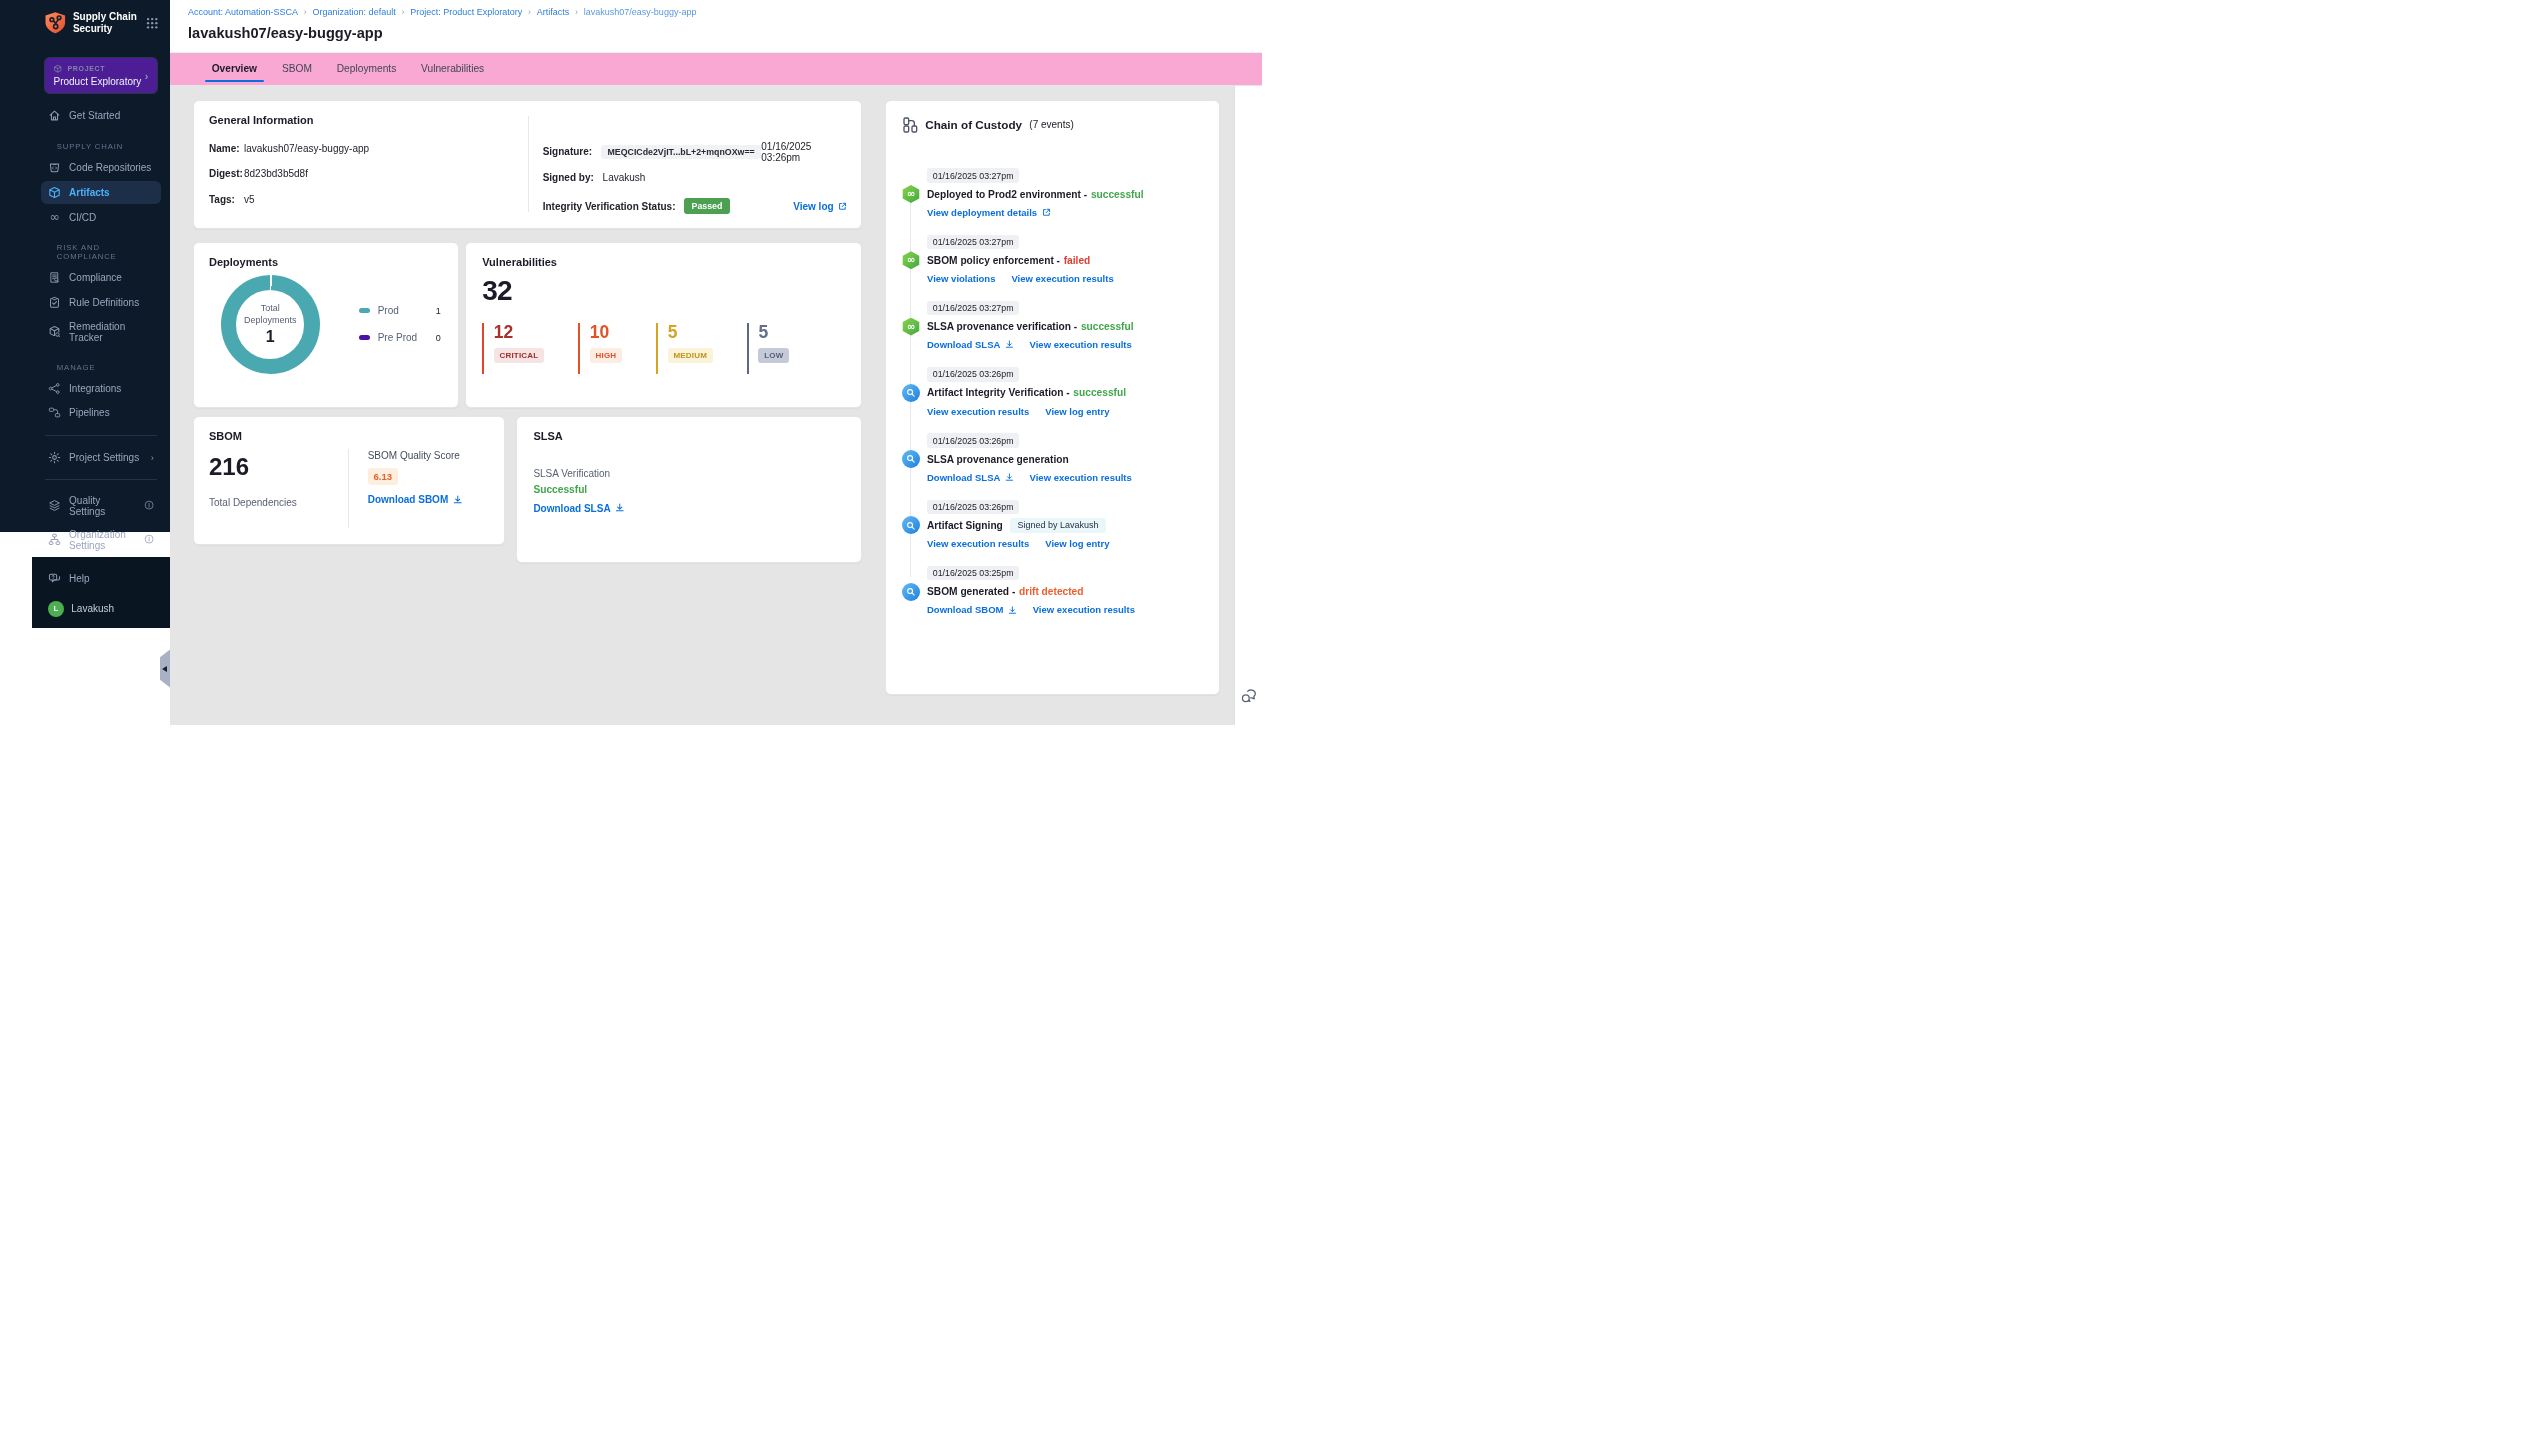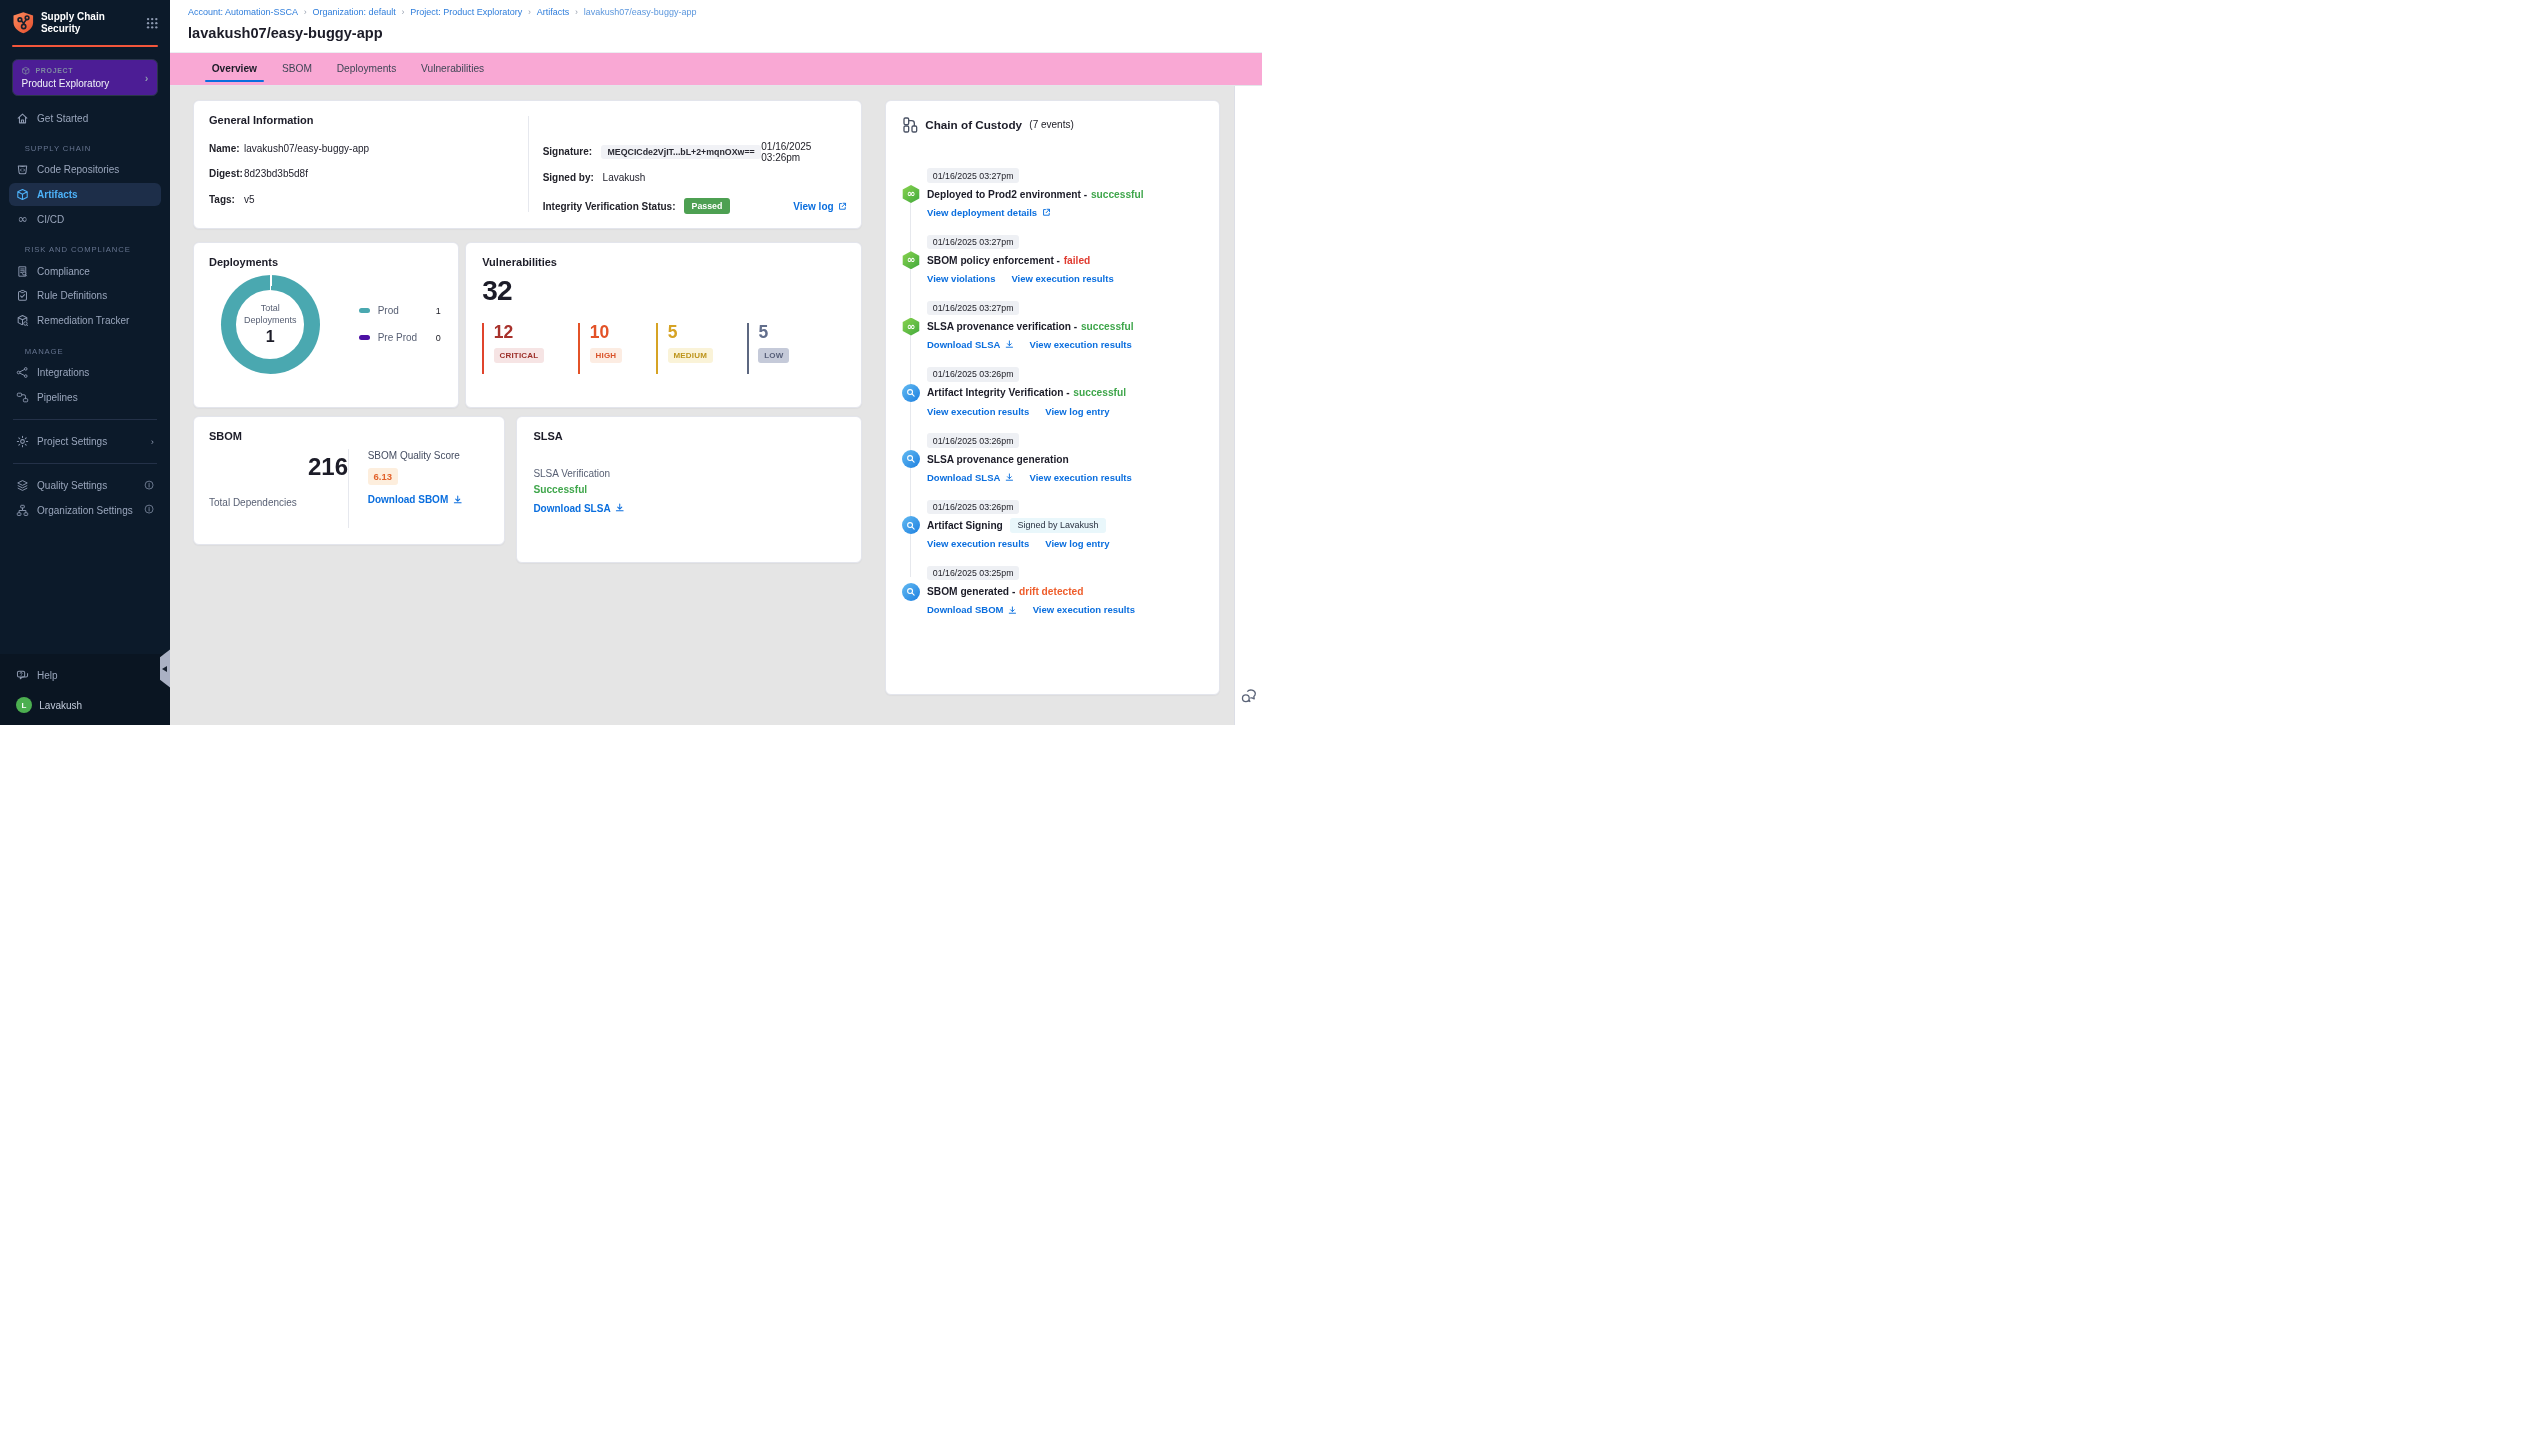--- a/index.html
+++ b/index.html
@@ -1,21 +1,21 @@
 <!DOCTYPE html>
 <html style="font-size:11.7px"><head>
 <meta charset="utf-8">
 <style>
   * { margin:0; padding:0; box-sizing:border-box; }
   html,body { width:1262px; height:725px; overflow:hidden;
     font-family:"Liberation Sans","DejaVu Sans",sans-serif; background:#fff; color:#1c1c28; }
   .app { display:flex; width:1262px; height:725px; }
 
   
-  .sidebar { position:relative; width:170px; height:725px; background:#0c1a2a; display:flex; flex-direction:column; flex-shrink:0; }
+  .sidebar { position:relative; width:170px; height:532px; background:#0c1a2a; display:flex; flex-direction:column; flex-shrink:0;padding-left:32px; }
   .sb-head { display:flex; align-items:center; padding:11px 11.7px 8.8px 11.7px; }
   .brand-logo { width:22.6px; height:23.4px; flex-shrink:0; }
   .brand-text { margin-left:6.6px; color:#fff; font-size:10px; font-weight:bold; line-height:11.7px; flex:1; }
   .grid-icon { width:12.4px; height:12.4px; cursor:pointer; }
   .sb-accent { height:2.2px; margin:1.5px 11.7px 0 11.7px; background:#f4563b; border-radius:1.5px; }
   .project-card { margin:12.4px 11.7px 0 11.7px; background:#4c1d95; border:0.7px solid #2a3649; border-radius:5.8px; padding:5.8px 8.8px; display:flex; align-items:center; cursor:pointer; }
   .pc-text { flex:1; }
   .pc-label { display:flex; align-items:center; gap:4.4px; color:#7e8aa2; font-size:7px; font-weight:bold; letter-spacing:0.7px; }
   .pc-name { color:#f0f3f8; font-size:10px; margin-top:2.9px; }
   .pc-chev { color:#8d99b0; font-size:11px; font-weight:bold; }
@@ -98,21 +98,21 @@
   .sev.medium { border-color:#d6a324; } .sev.medium .sev-num { color:#d6a324; }
   .sev.medium .sev-badge { background:#faf3d8; color:#bd941c; }
   .sev.low { border-color:#5c6780; } .sev.low .sev-num { color:#626e8c; }
   .sev.low .sev-badge { background:#c5cad9; color:#565e78; }
 
   
   .row3 { display:flex; gap:11px; }
   .sbom-card { width:312px; height:129px; padding:13px 14.6px; display:flex; flex-direction:column; }
   .sbom-body { display:flex; flex:1; }
   .sbom-left { width:139px; padding-top:11.7px; }
-  .sbom-total { font-size:24px; font-weight:bold; color:#1c1c28;text-align:right; }
+  .sbom-total { font-size:24px; font-weight:bold; color:#1c1c28; }
   .sbom-deps { color:#575f73; font-size:10px; margin-top:16px; }
   .sbom-vdiv { width:0.7px; background:#e6e8ee; margin:7.3px 19px 2.9px 0; }
   .sbom-right { padding-top:8.8px; }
   .quality-label { color:#454d61; font-size:10px; }
   .quality-badge { display:inline-block; background:#fdeedd; color:#e2622b; font-weight:bold; font-size:9.5px; padding:2.9px 5.8px; border-radius:2.9px; margin-top:6.6px; }
   .sbom-right .blue-link { margin-top:9.5px; }
 
   .viol-card { width:181px; height:129px; padding:13px 16px; }
   .viol-rows { margin-top:31px; display:flex; flex-direction:column; gap:9.5px; }
   .viol-row { display:flex; align-items:center; gap:6.6px; }

